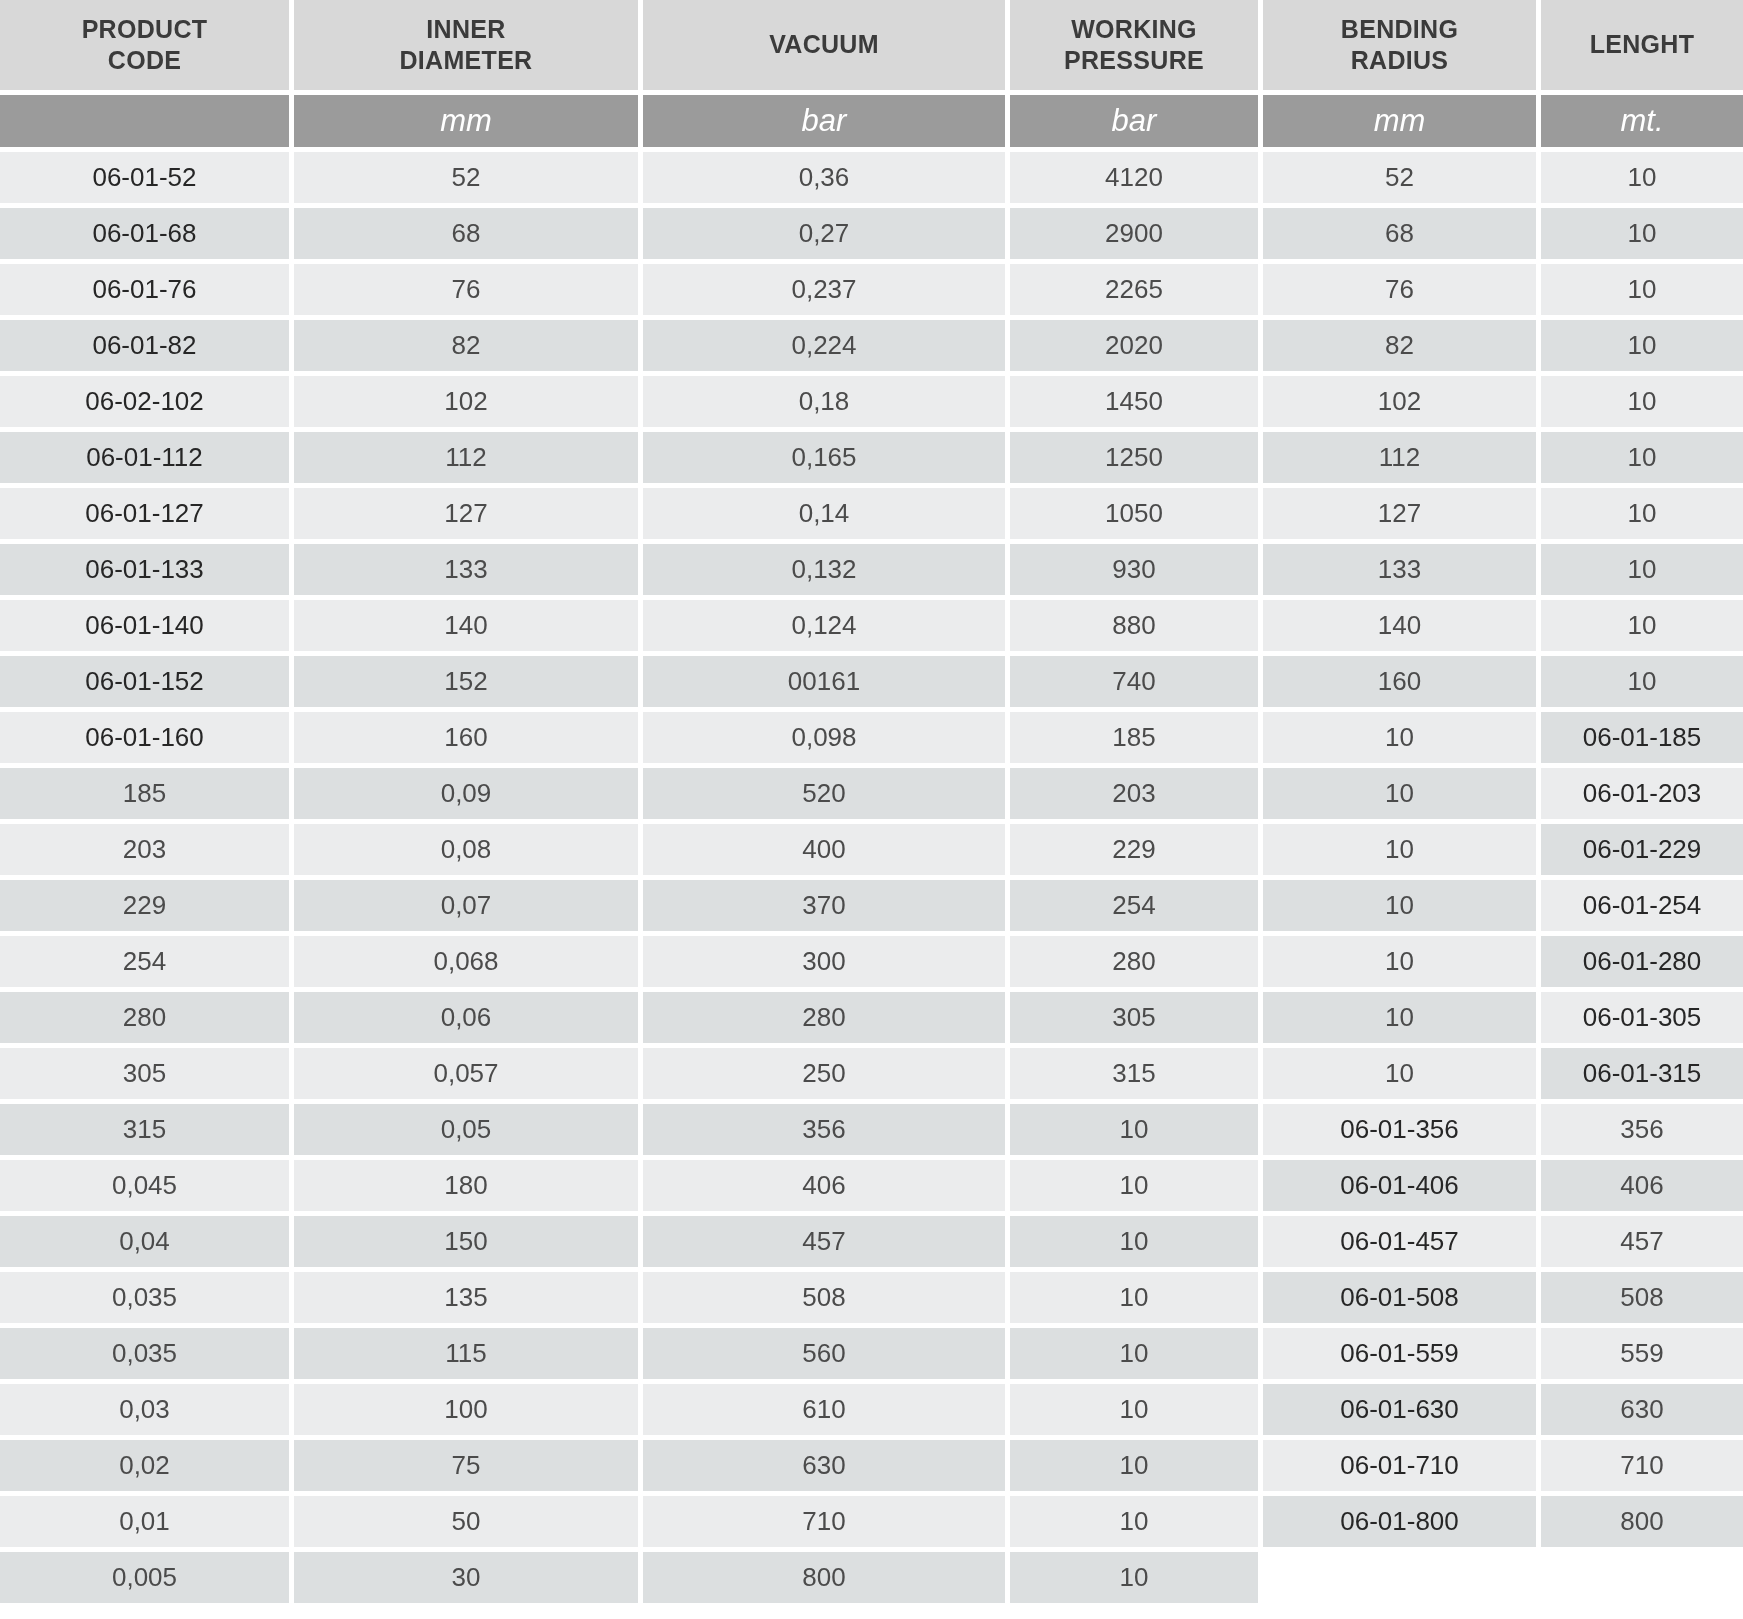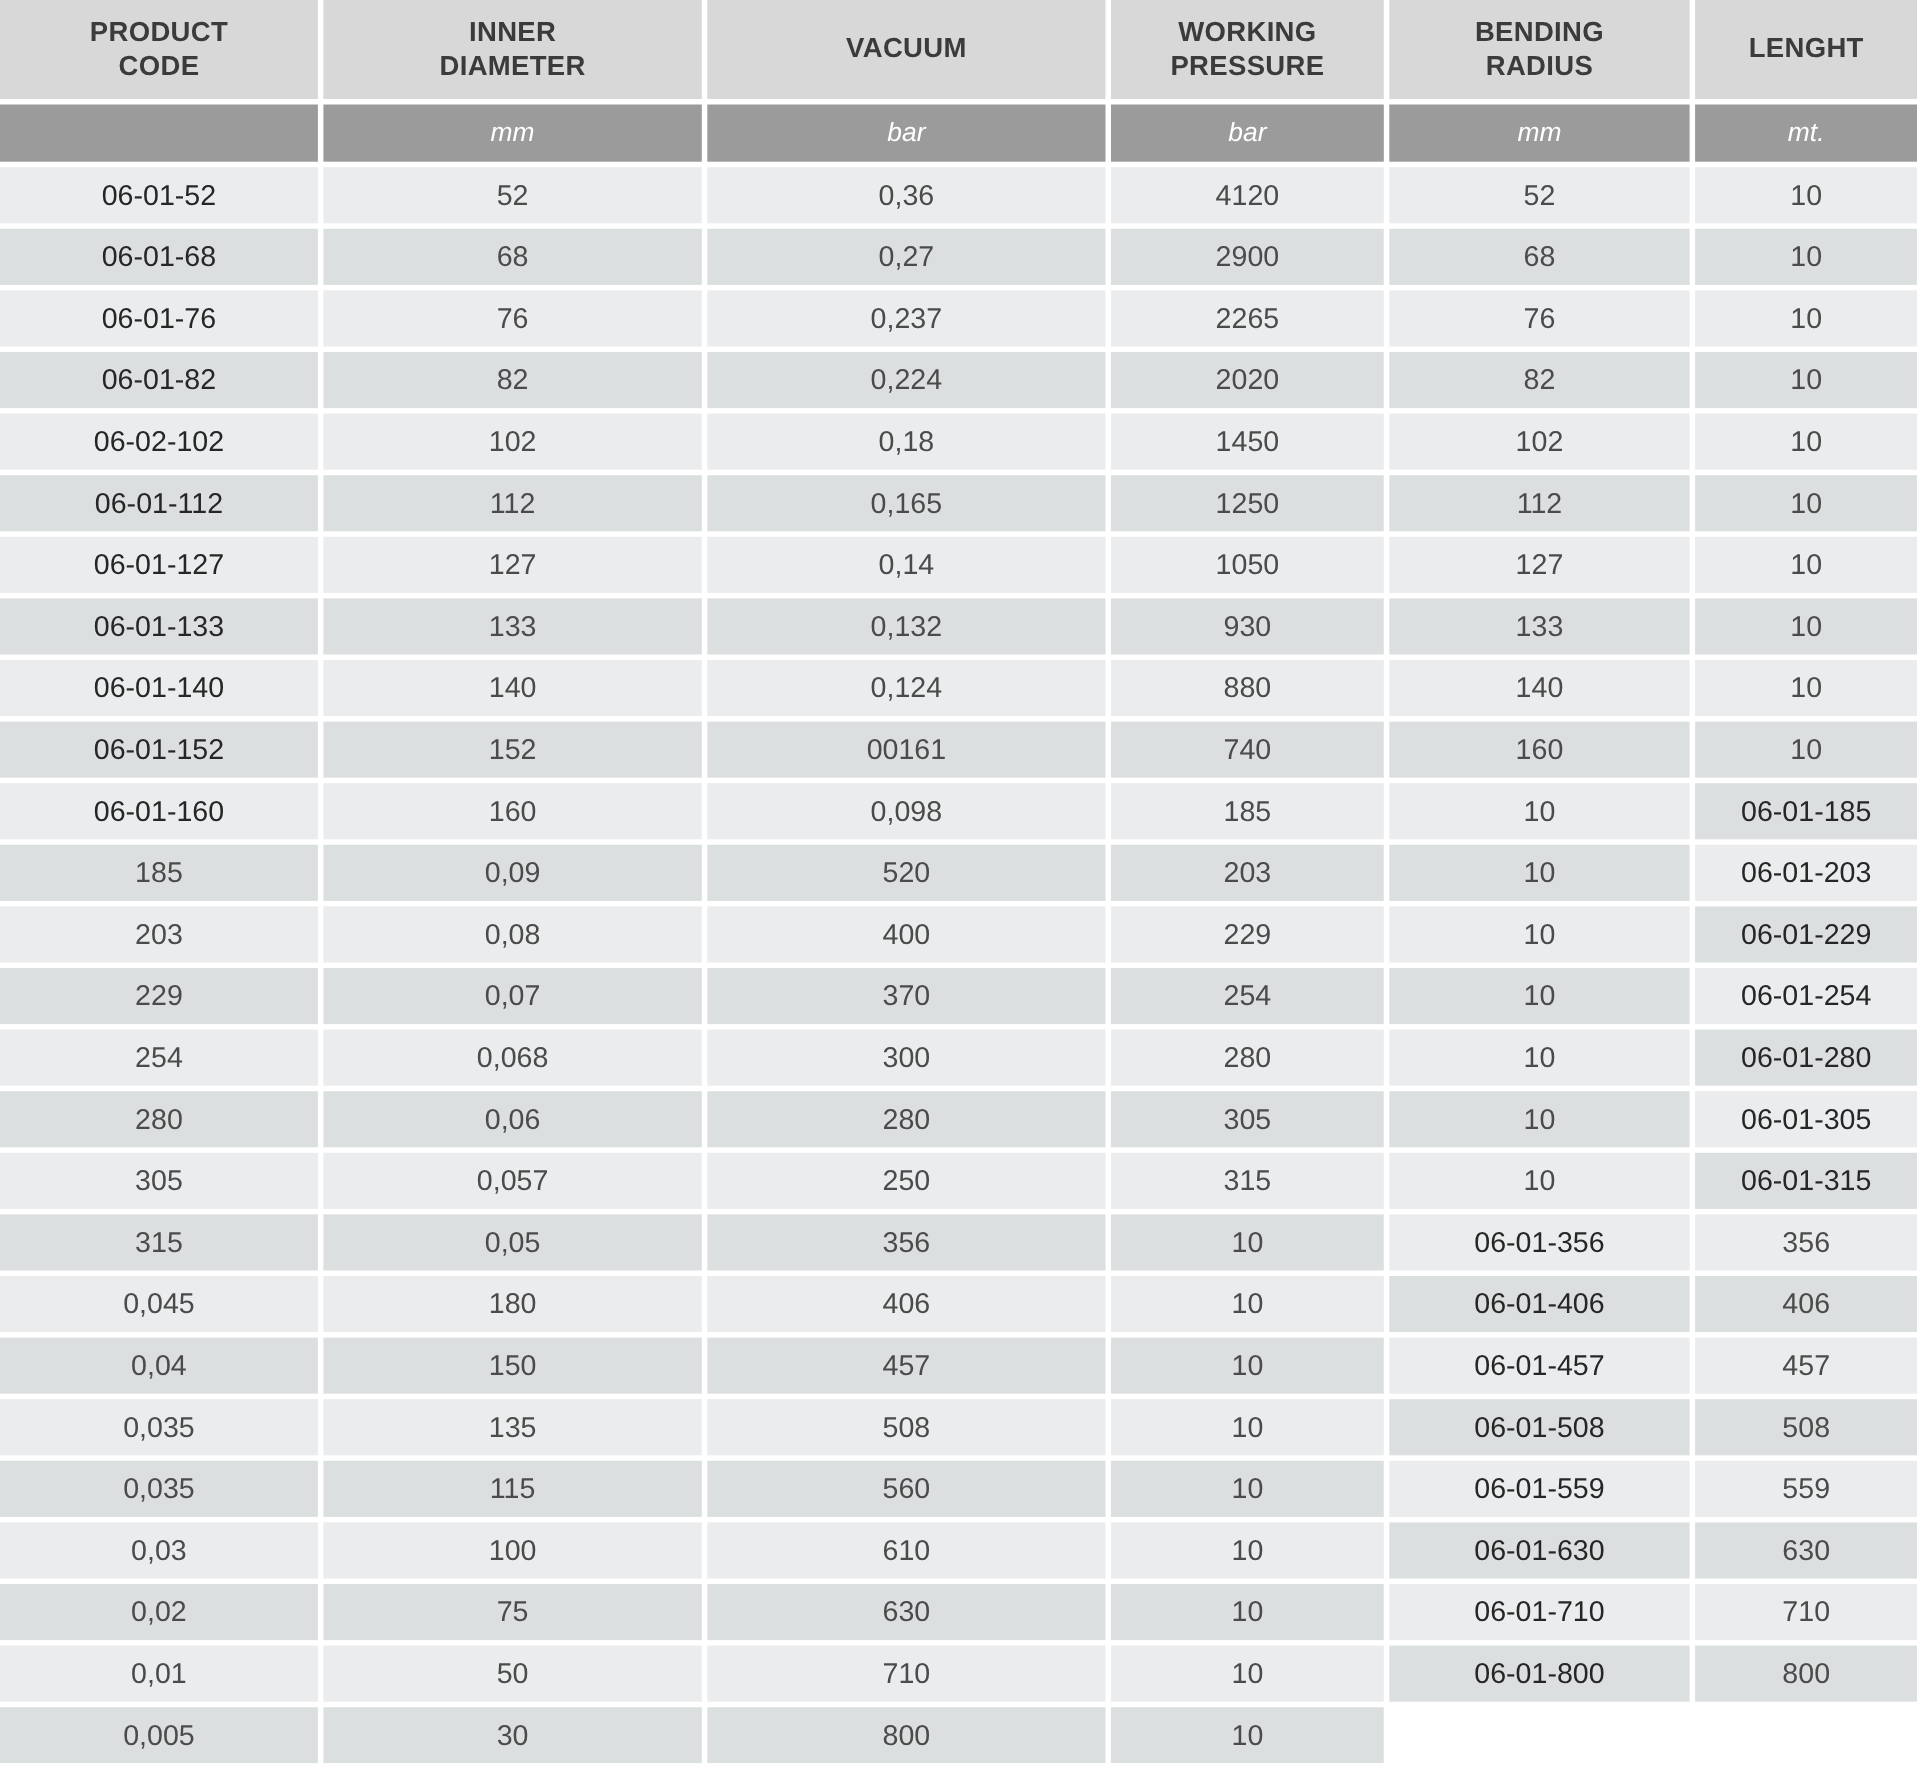--- a/index.html
+++ b/index.html
@@ -31,21 +31,21 @@
     font-weight: bold;
     font-size: 25px;
     line-height: 1.25;
     white-space: pre-line;
     letter-spacing: 0.3px;
   }
   .unit {
     background: #9b9b9b;
     color: #ffffff;
     font-style: italic;
-    font-size: 24px;
+    font-size: 31px;
   }
   .data {
     font-size: 26px;
     color: #4b4b4b;
   }
   .data.code {
     font-weight: normal;
     color: #262626;
   }
   .row-odd  { background: #ebeced; }

